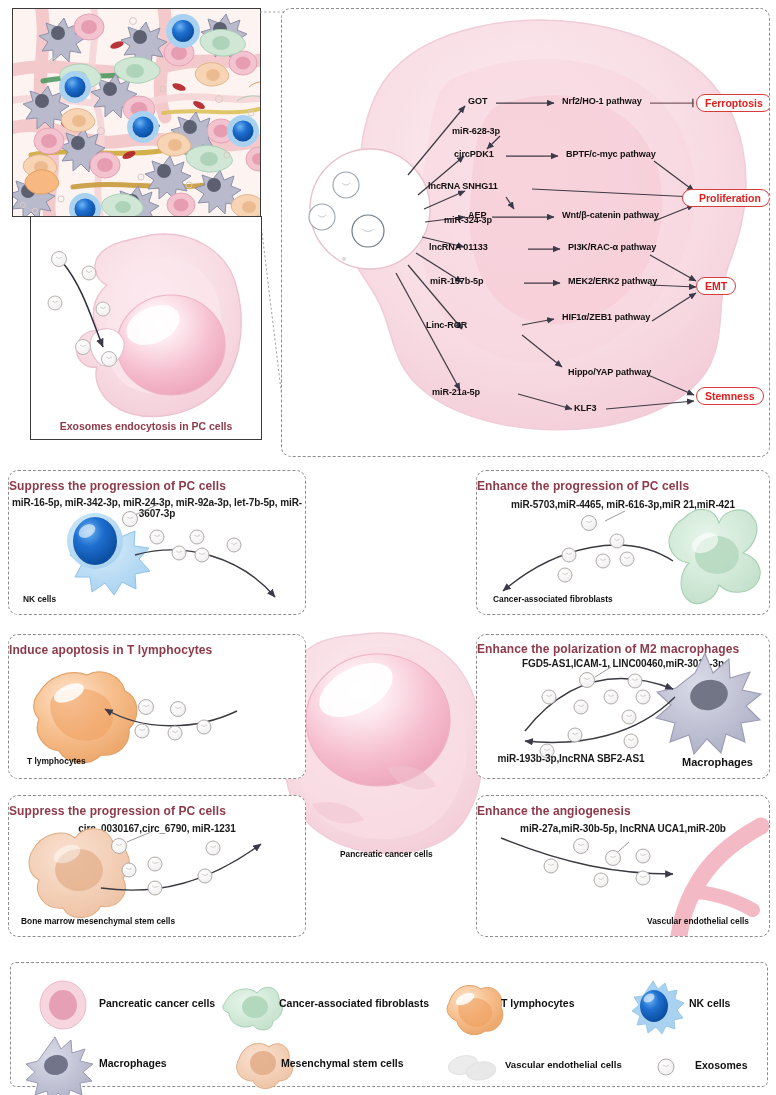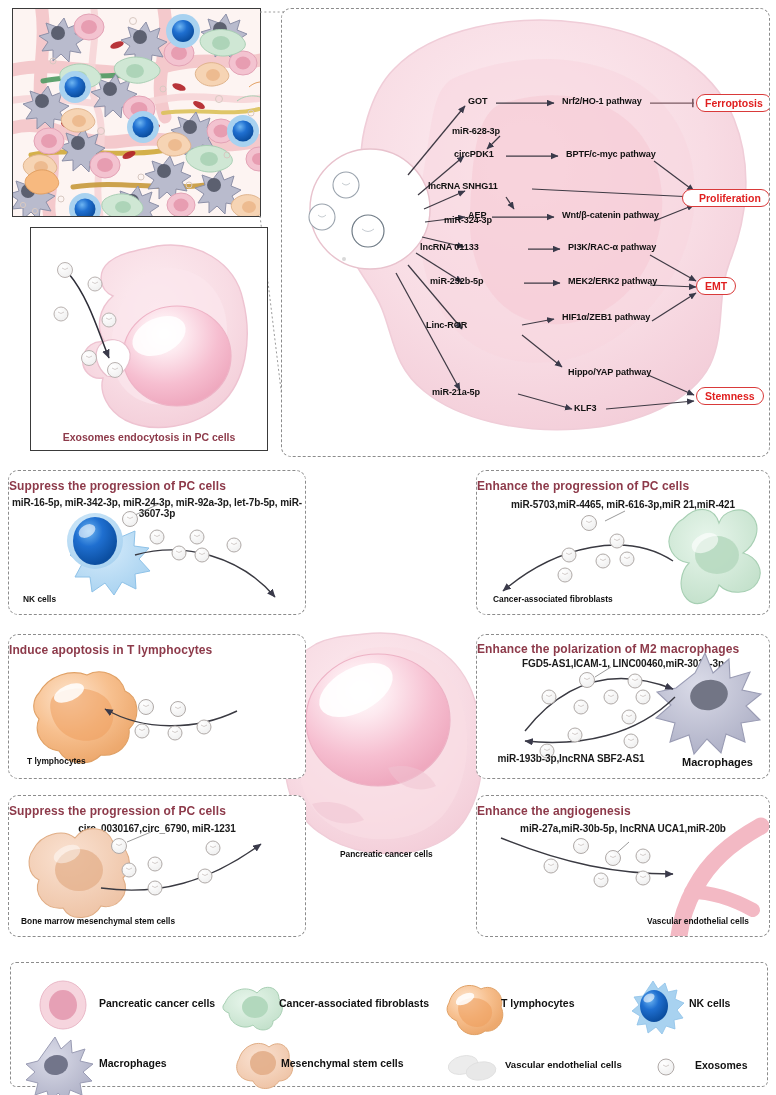--- a/index.html
+++ b/index.html
@@ -245,21 +245,21 @@
         <circle cx="22" cy="202" r="2.6"></circle>
     </g>
   </svg>
 </div>
 
 <svg class="abs" style="left:255px;top:6px;width:40px;height:450px;">
   <path d="M5,6 L34,6" stroke="#9a9a9a" stroke-width="1" stroke-dasharray="2,2.4" fill="none"></path>
   <path d="M5,210 L34,450" stroke="#9a9a9a" stroke-width="1" stroke-dasharray="2,2.4" fill="none"></path>
 </svg>
 
-<div class="solidbox" style="left:30px;top:227px;width:230px;height:222px;overflow:hidden;padding-left:6px;">
+<div class="solidbox" style="left:30px;top:216px;width:230px;height:222px;overflow:hidden;">
   <svg width="230" height="222">
 
     <path d="M120,18 C160,12 198,34 206,72 C216,112 208,154 184,176
              C158,200 116,206 88,192 C70,182 62,164 66,150
              C54,152 44,142 46,130 C48,118 58,112 68,114
              C58,100 62,80 76,68 C62,62 60,44 72,34 C84,24 104,22 120,18 Z" fill="url(#gCyto)" stroke="#eec3d1" stroke-width="1.4"></path>
     <path d="M128,40 C168,38 192,70 190,106 C188,142 164,172 130,176
              C98,180 74,156 74,122 C74,84 96,44 128,40 Z" fill="#fbe6ec" opacity=".75"></path>
 
     <ellipse cx="140" cy="128" rx="54" ry="50" fill="url(#gNuc)" stroke="#eeb3c6" stroke-width="1.2"></ellipse>
@@ -370,22 +370,22 @@
 
     <path d="M324,400 L412,392" marker-end="url(#arw)"></path>
   </svg>
 
   <div class="node-label" style="left:186px;top:87px;">GOT</div>
   <div class="node-label" style="left:170px;top:117px;">miR-628-3p</div>
   <div class="node-label" style="left:172px;top:140px;">circPDK1</div>
   <div class="node-label" style="left:146px;top:172px;">lncRNA SNHG11</div>
   <div class="node-label" style="left:162px;top:200px;margin-top:6px;">miR-324-3p</div>
   <div class="node-label" style="left:186px;top:201px;">AEP</div>
-  <div class="node-label" style="left:138px;top:233px;">lncRNA 01133</div>
-  <div class="node-label" style="left:148px;top:267px;">miR-232b-5p</div>
+  <div class="node-label" style="left:147px;top:233px;">lncRNA 01133</div>
+  <div class="node-label" style="left:148px;top:267px;">miR-157b-5p</div>
   <div class="node-label" style="left:144px;top:311px;">Linc-ROR</div>
   <div class="node-label" style="left:150px;top:378px;">miR-21a-5p</div>
 
   <div class="node-label" style="left:280px;top:87px;">Nrf2/HO-1 pathway</div>
   <div class="node-label" style="left:284px;top:140px;">BPTF/c-myc pathway</div>
   <div class="node-label" style="left:280px;top:201px;">Wnt/β-catenin pathway</div>
   <div class="node-label" style="left:286px;top:233px;">PI3K/RAC-α pathway</div>
   <div class="node-label" style="left:286px;top:267px;">MEK2/ERK2 pathway</div>
   <div class="node-label" style="left:280px;top:303px;">HIF1α/ZEB1 pathway</div>
   <div class="node-label" style="left:286px;top:358px;">Hippo/YAP pathway</div>

